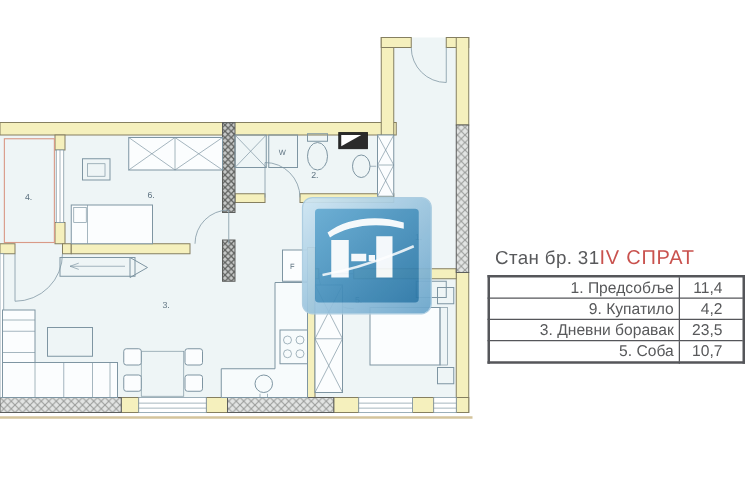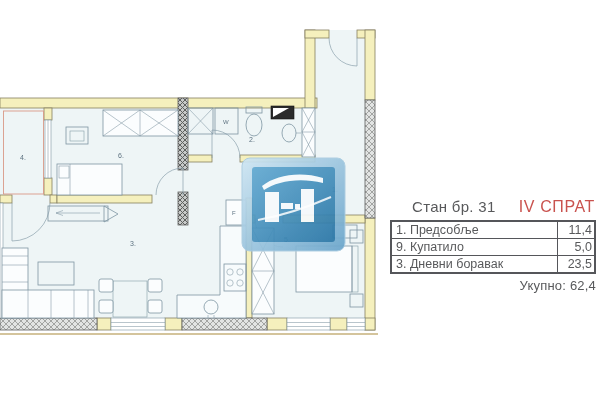--- a/index.html
+++ b/index.html
@@ -9,26 +9,26 @@
   .wall{fill:#f5f0bd;stroke:#857f60;stroke-width:.8;}
   .colm{stroke:#5c5e5c;stroke-width:.8;}
   .fur{fill:none;stroke:#7e95a2;stroke-width:.8;}
   .furf{fill:#fbfdfe;stroke:#7e95a2;stroke-width:.8;}
   .thin{fill:none;stroke:#7e95a2;stroke-width:.55;}
   .door{fill:none;stroke:#8ba0ac;stroke-width:.7;}
   .win{fill:#ffffff;stroke:#7e95a2;stroke-width:.6;}
   .lbl{font:7px "Liberation Sans",sans-serif;fill:#5d7280;}
   .albl{font:6px "Liberation Sans",sans-serif;fill:#5d7280;}
   .panel{position:absolute;left:390px;top:198px;width:206px;color:#58595b;}
-  .panel-head{display:flex;justify-content:space-between;align-items:baseline;padding:0 1px 4px 6px;margin-left:16px;}
+  .panel-head{display:flex;align-items:baseline;padding:0 1px 4px 6px;}
   .panel-title{font-size:15px;letter-spacing:.3px;}
   .panel-floor{font-size:16px;color:#c9524e;letter-spacing:.6px;}
   .area-table{width:100%;border-collapse:collapse;border:2px solid #55565a;}
-  .area-table td{border:1.6px solid #55565a;font-size:12.5px;padding:1px 4px;height:13.5px;white-space:nowrap;}
-  .area-table td.area{width:30px;text-align:right;padding-right:2px;}
+  .area-table td{border:1.6px solid #55565a;font-size:12.5px;padding:1px 4px;height:13.5px;white-space:nowrap;text-align:right;}
+  .area-table td.area{width:30px;text-align:right;padding-right:16px;}
   .panel-total{text-align:right;font-size:13px;margin-top:4px;letter-spacing:.2px;}
 </style>
 </head>
 <body>
 
 <svg width="380" height="345" viewBox="0 0 380 345">
   <defs>
     <pattern id="xhatch" width="6" height="6" patternUnits="userSpaceOnUse">
       <rect width="6" height="6" fill="#e2e4e3"></rect>
       <path d="M0,0 L6,6 M6,0 L0,6" stroke="#9b9d9b" stroke-width="0.9"></path>
@@ -195,22 +195,25 @@
     <span class="panel-floor">IV СПРАТ</span>
   </div>
   <table class="area-table">
     <tbody>
       <tr>
         <td>1. Предсобље</td>
         <td class="area">11,4</td>
       </tr>
       <tr>
         <td>9. Купатило</td>
-        <td class="area">5,0</td>
+        <td class="area">4,2</td>
       </tr>
       <tr>
         <td>3. Дневни боравак</td>
         <td class="area">23,5</td>
       </tr>
+      <tr>
+        <td>5. Соба</td>
+        <td class="area">10,7</td>
+      </tr>
     </tbody>
   </table>
-  <div class="panel-total">Укупно: 62,4</div>
 </div>
 
 </body></html>

